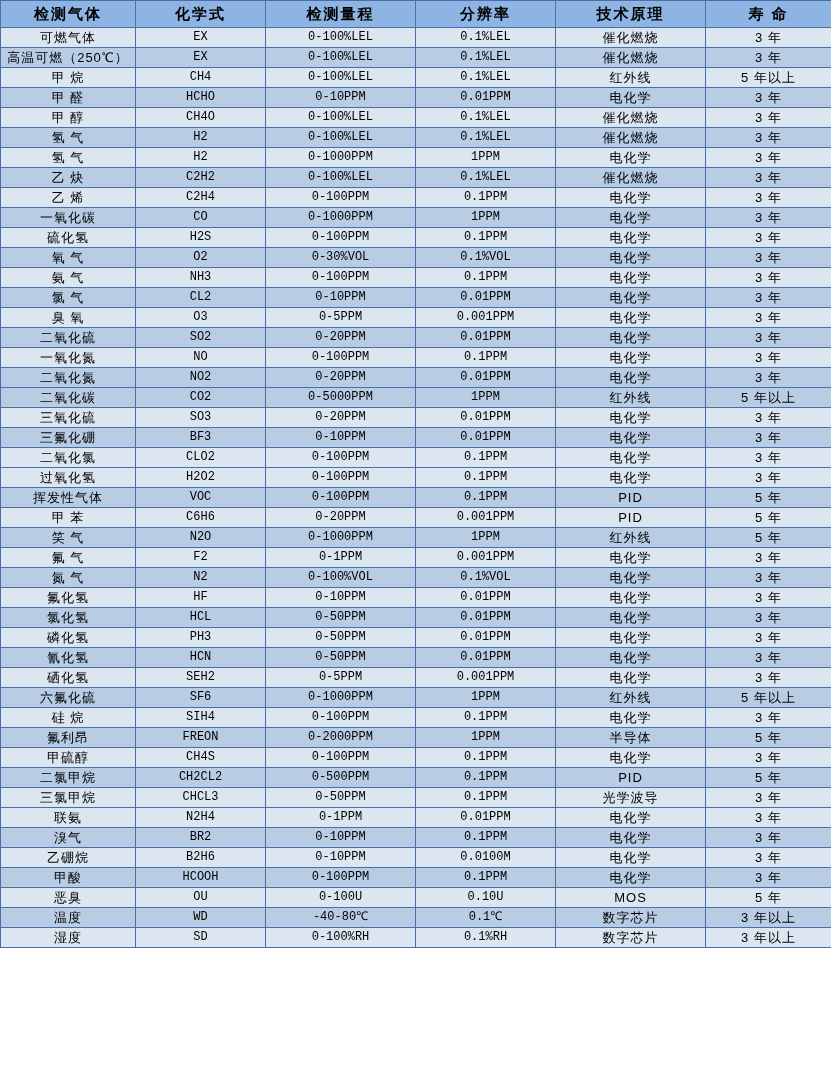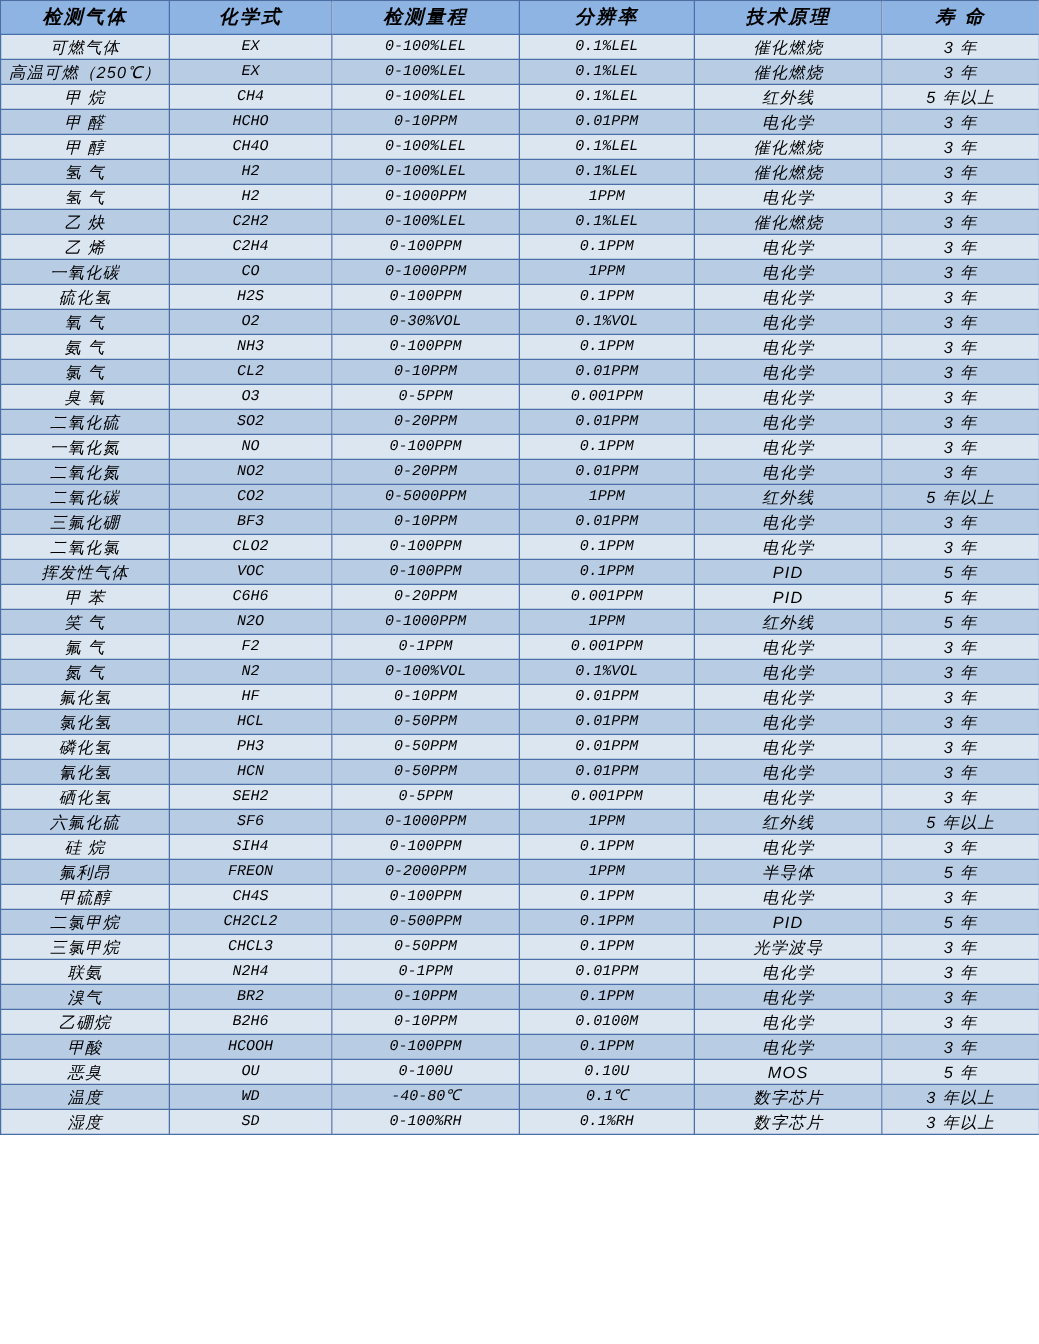--- a/index.html
+++ b/index.html
@@ -10,21 +10,20 @@
   body {
     width: 831px;
     height: 1075px;
     font-family: "Liberation Sans", sans-serif;
   }
   table.gas-table {
     border-collapse: collapse;
     table-layout: fixed;
     width: 831px;
     height: 775px;
-    font-style: italic;
   }
   table.gas-table col.c0 { width: 135px; }
   table.gas-table col.c1 { width: 130px; }
   table.gas-table col.c2 { width: 150px; }
   table.gas-table col.c3 { width: 140px; }
   table.gas-table col.c4 { width: 150px; }
   table.gas-table col.c5 { width: 126px; }
 
   table.gas-table th,
   table.gas-table td {
@@ -240,31 +239,47 @@
         <td class="life">3 年</td>
       </tr>
       <tr class="even">
         <td class="name">二氧化碳</td>
         <td class="formula">CO2</td>
         <td class="range">0-5000PPM</td>
         <td class="res">1PPM</td>
         <td class="principle">红外线</td>
         <td class="life">5 年以上</td>
       </tr>
+      <tr class="odd">
+        <td class="name">三氧化硫</td>
+        <td class="formula">SO3</td>
+        <td class="range">0-20PPM</td>
+        <td class="res">0.01PPM</td>
+        <td class="principle">电化学</td>
+        <td class="life">3 年</td>
+      </tr>
       <tr class="even">
         <td class="name">三氟化硼</td>
         <td class="formula">BF3</td>
         <td class="range">0-10PPM</td>
         <td class="res">0.01PPM</td>
         <td class="principle">电化学</td>
         <td class="life">3 年</td>
       </tr>
       <tr class="odd">
         <td class="name">二氧化氯</td>
         <td class="formula">CLO2</td>
+        <td class="range">0-100PPM</td>
+        <td class="res">0.1PPM</td>
+        <td class="principle">电化学</td>
+        <td class="life">3 年</td>
+      </tr>
+      <tr class="odd">
+        <td class="name">过氧化氢</td>
+        <td class="formula">H2O2</td>
         <td class="range">0-100PPM</td>
         <td class="res">0.1PPM</td>
         <td class="principle">电化学</td>
         <td class="life">3 年</td>
       </tr>
       <tr class="even">
         <td class="name">挥发性气体</td>
         <td class="formula">VOC</td>
         <td class="range">0-100PPM</td>
         <td class="res">0.1PPM</td>

